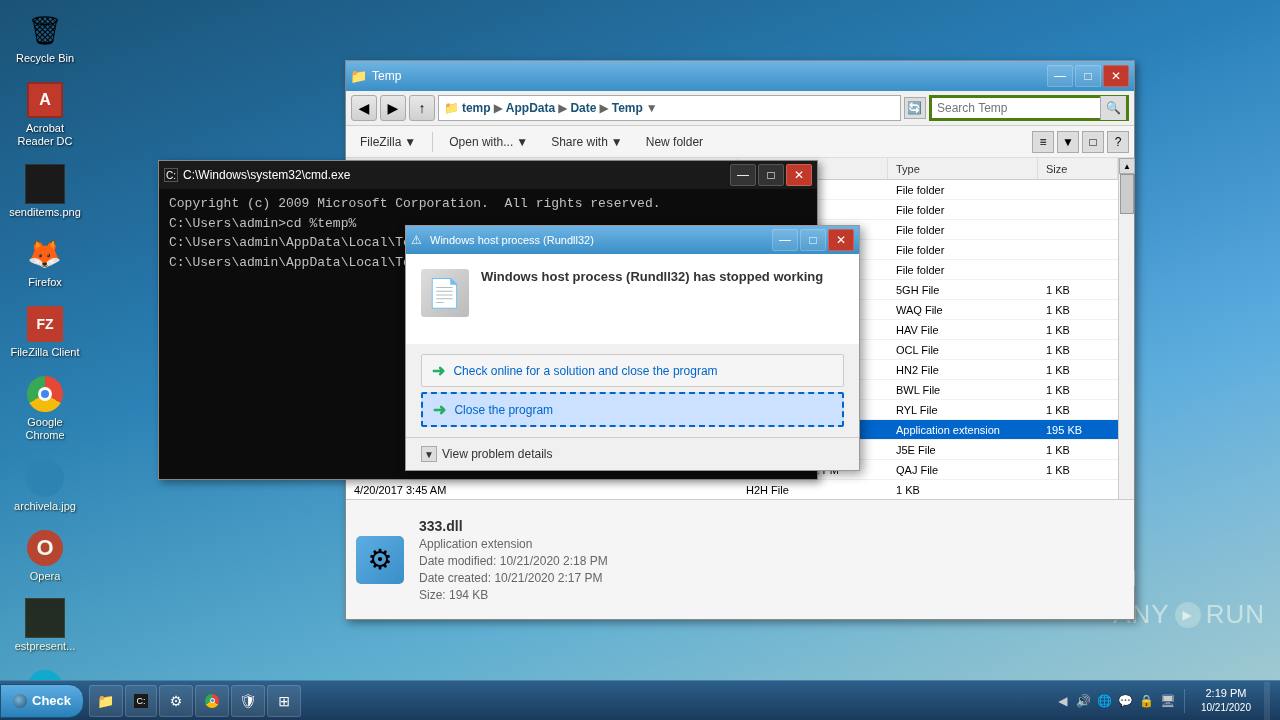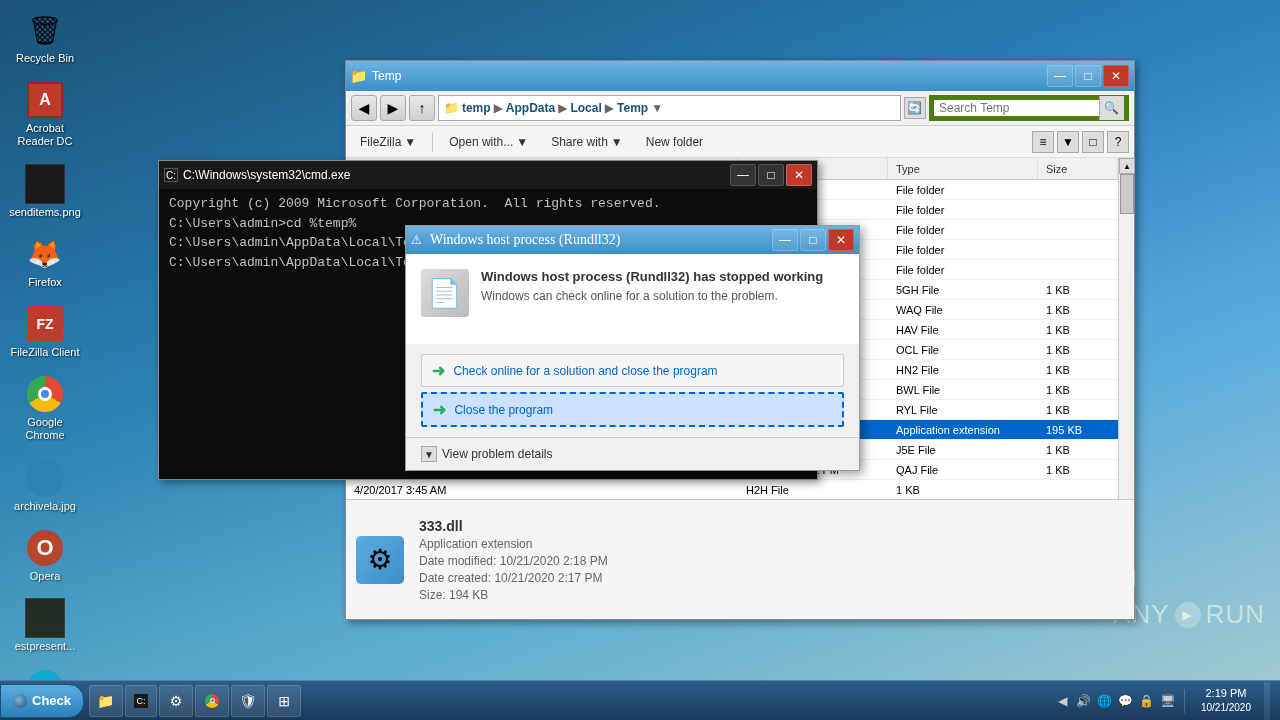--- a/index.html
+++ b/index.html
@@ -280,21 +280,21 @@
       font-weight: bold;
     }
 
     .address-separator {
       color: #666;
     }
 
     .search-bar {
       width: 200px;
       height: 26px;
-      border: 5px solid #4d7c0f;
+      border: 3px solid #4d7c0f;
       display: flex;
       align-items: center;
       background: white;
     }
 
     .search-input {
       flex: 1;
       border: none;
       outline: none;
       padding: 0 5px;
@@ -522,22 +522,21 @@
       height: 28px;
       background: linear-gradient(to bottom, #6eb4e4, #3a8fc7);
       display: flex;
       align-items: center;
       padding: 0 5px;
       color: white;
     }
 
     .error-title-text {
       flex: 1;
-      font-size: 14px;
-      font-family: Liberation Serif, serif;
+      font-size: 11px;
     }
 
     .error-body {
       padding: 15px;
       background: white;
     }
 
     .error-header {
       display: flex;
       gap: 12px;
@@ -749,21 +748,21 @@
       <div class="nav-btn">◀</div>
       <div class="nav-btn">▶</div>
       <div class="nav-btn">↑</div>
 
       <div class="address-bar">
         <span class="address-separator">📁</span>
         <span class="address-part">temp</span>
         <span class="address-separator">▶</span>
         <span class="address-part">AppData</span>
         <span class="address-separator">▶</span>
-        <span class="address-part">Local</span>
+        <span class="address-part">Date</span>
         <span class="address-separator">▶</span>
         <span class="address-part">Temp</span>
         <span class="address-separator">▼</span>
       </div>
 
       <div style="width:22px;height:22px;background:#ddd;border:1px solid #aaa;display:flex;align-items:center;justify-content:center;cursor:pointer;">🔄</div>
 
       <div class="search-bar">
         <input class="search-input" type="text" value="" placeholder="Search Temp" style="">
         <div class="search-btn">🔍</div>
@@ -1014,21 +1013,20 @@
       </div>
     </div>
 
     <div class="error-body">
       <div class="error-header">
         <div class="error-icon-area">
           <span>📄</span>
         </div>
         <div class="error-title-section">
           <h3>Windows host process (Rundll32) has stopped working</h3>
-          <p>Windows can check online for a solution to the problem.</p>
         </div>
       </div>
     </div>
 
     <div class="error-buttons">
       <div class="error-btn">
         <span class="error-btn-arrow">➜</span>
         <span>Check online for a solution and close the program</span>
       </div>
       <div class="error-btn highlighted">

